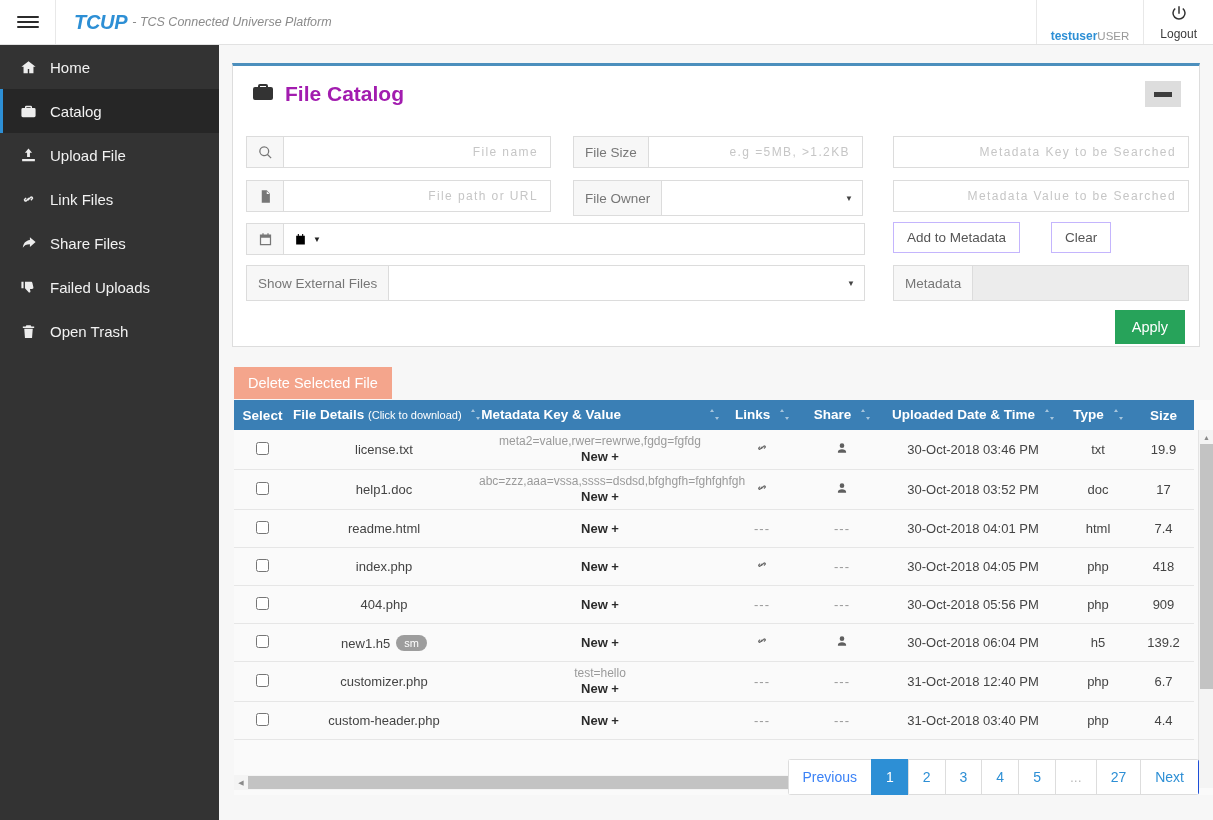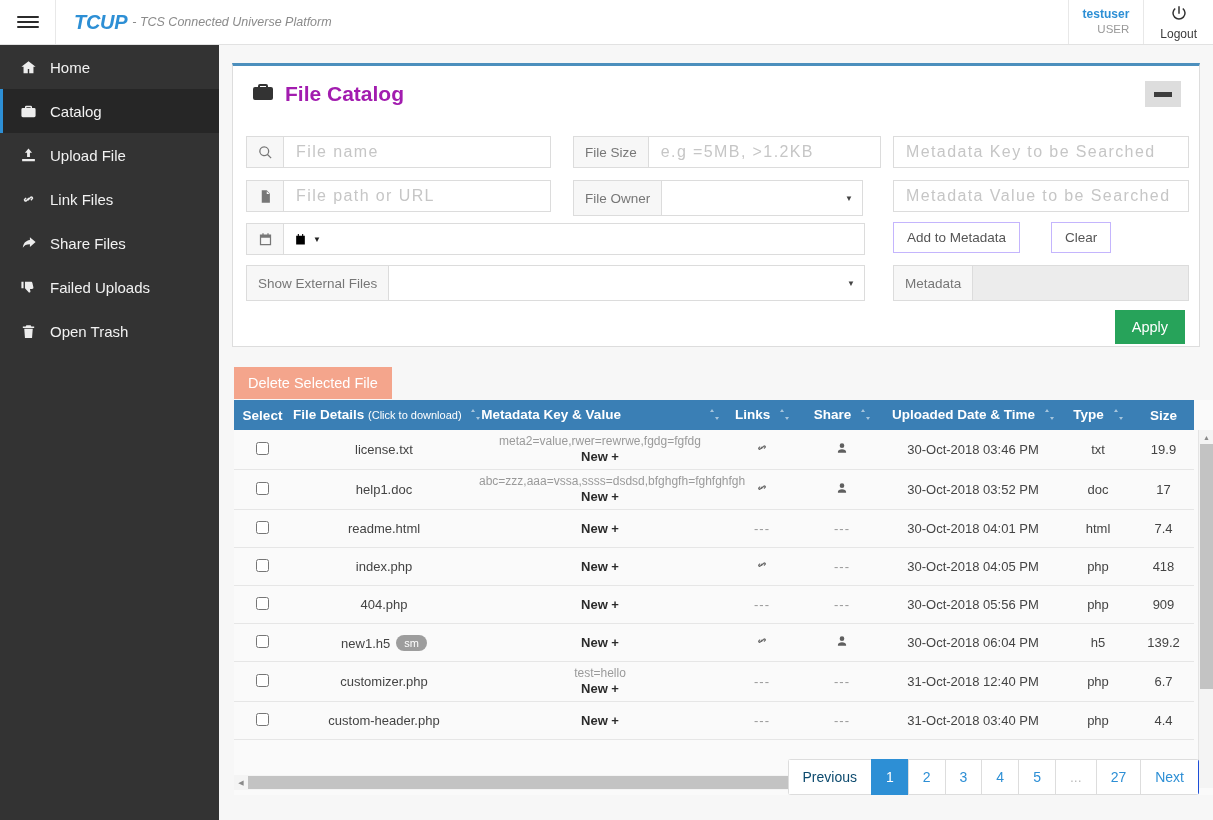--- a/index.html
+++ b/index.html
@@ -19,21 +19,21 @@
   #hamburger {
     width: 56px; display: flex; align-items: center; justify-content: center;
     border-right: 1px solid #e8e8e8; cursor: pointer;
   }
   .bar { width: 22px; height: 2.5px; background: #2b2b2b; margin: 2.5px 0; border-radius: 1px; display: block; }
   #brand { display: flex; align-items: center; padding-left: 18px; font-style: italic; }
   #brand-logo { color: #2d8fd5; font-weight: bold; font-size: 20px; letter-spacing: -0.3px; }
   #brand-sub { color: #8b8b8b; font-size: 12.5px; margin-left: 5px; }
   #topbar-right { margin-left: auto; display: flex; align-items: stretch; }
   #user-block {
-    display: flex; flex-direction: column; align-items: flex-end; justify-content: center;
+    display: flex; flex-direction: row; align-items: flex-end; justify-content: center;
     padding: 0 14px; border-left: 1px solid #e8e8e8; min-width: 72px;
   }
   #user-name { color: #2d8fd5; font-size: 12px; font-weight: bold; line-height: 15px; }
   #user-role { color: #999; font-size: 11.5px; line-height: 15px; }
   #logout-block {
     display: flex; flex-direction: column; align-items: center; justify-content: center;
     padding: 0 16px; border-left: 1px solid #e8e8e8; cursor: pointer;
   }
   #logout-label { font-size: 12px; color: #3a3a3a; margin-top: 1px; }
 
@@ -73,22 +73,22 @@
 
   .fld { position: absolute; display: flex; height: 32px; }
   .addon {
     background: #f7f7f7; border: 1px solid #dcdcdc; display: flex; align-items: center;
     justify-content: center; color: #777; font-size: 13.5px; padding: 0 11px; white-space: nowrap;
   }
   .addon.icon-addon { width: 38px; padding: 0; }
   .addon.icon-addon svg { fill: #777; }
   .ctl {
     border: 1px solid #dcdcdc; border-left: none; flex: 1; outline: none;
-    font-size: 16px; color: #555; padding: 0 12px;
-    font-family: "Liberation Sans", sans-serif; background: #fff;
+    font-size: 12px; color: #555; padding: 0 12px;
+    font-family: "Liberation Sans", sans-serif; background: #fff; text-align: right;
   }
   .ctl::placeholder { color: #c6c6c6; letter-spacing: 1.4px; }
   .ctl.full-border { border-left: 1px solid #dcdcdc; }
   .sel {
     border: 1px solid #dcdcdc; border-left: none; flex: 1; background: #fff;
     position: relative; cursor: pointer;
   }
   .sel::after {
     content: "▼"; position: absolute; right: 9px; top: 50%; transform: translateY(-50%);
     font-size: 8px; color: #444;
@@ -176,21 +176,21 @@
   #pager {
     position: absolute; right: 14px; bottom: 25px; display: flex;
     border-radius: 3px; overflow: hidden;
   }
   .pg {
     border: 1px solid #dddddd; border-right: none; background: #fff; color: #2d8fd5;
     font-size: 14px; padding: 8px 14px; cursor: pointer;
     font-family: "Liberation Sans", sans-serif; line-height: 18px;
   }
   .pg:last-child { border-right: 1px solid #1d4ed8; }
-  .pg.disabled { color: #0c4a6e; cursor: default; }
+  .pg.disabled { color: #3b82f6; cursor: default; }
   .pg.active { background: #2d8fd5; color: #fff; border-color: #2d8fd5; }
   .pg.ellipsis { color: #bdbdbd; cursor: default; }
 </style>
 </head>
 <body>
 
 <div id="topbar">
   <div id="hamburger">
     <div>
       <span class="bar"></span>

